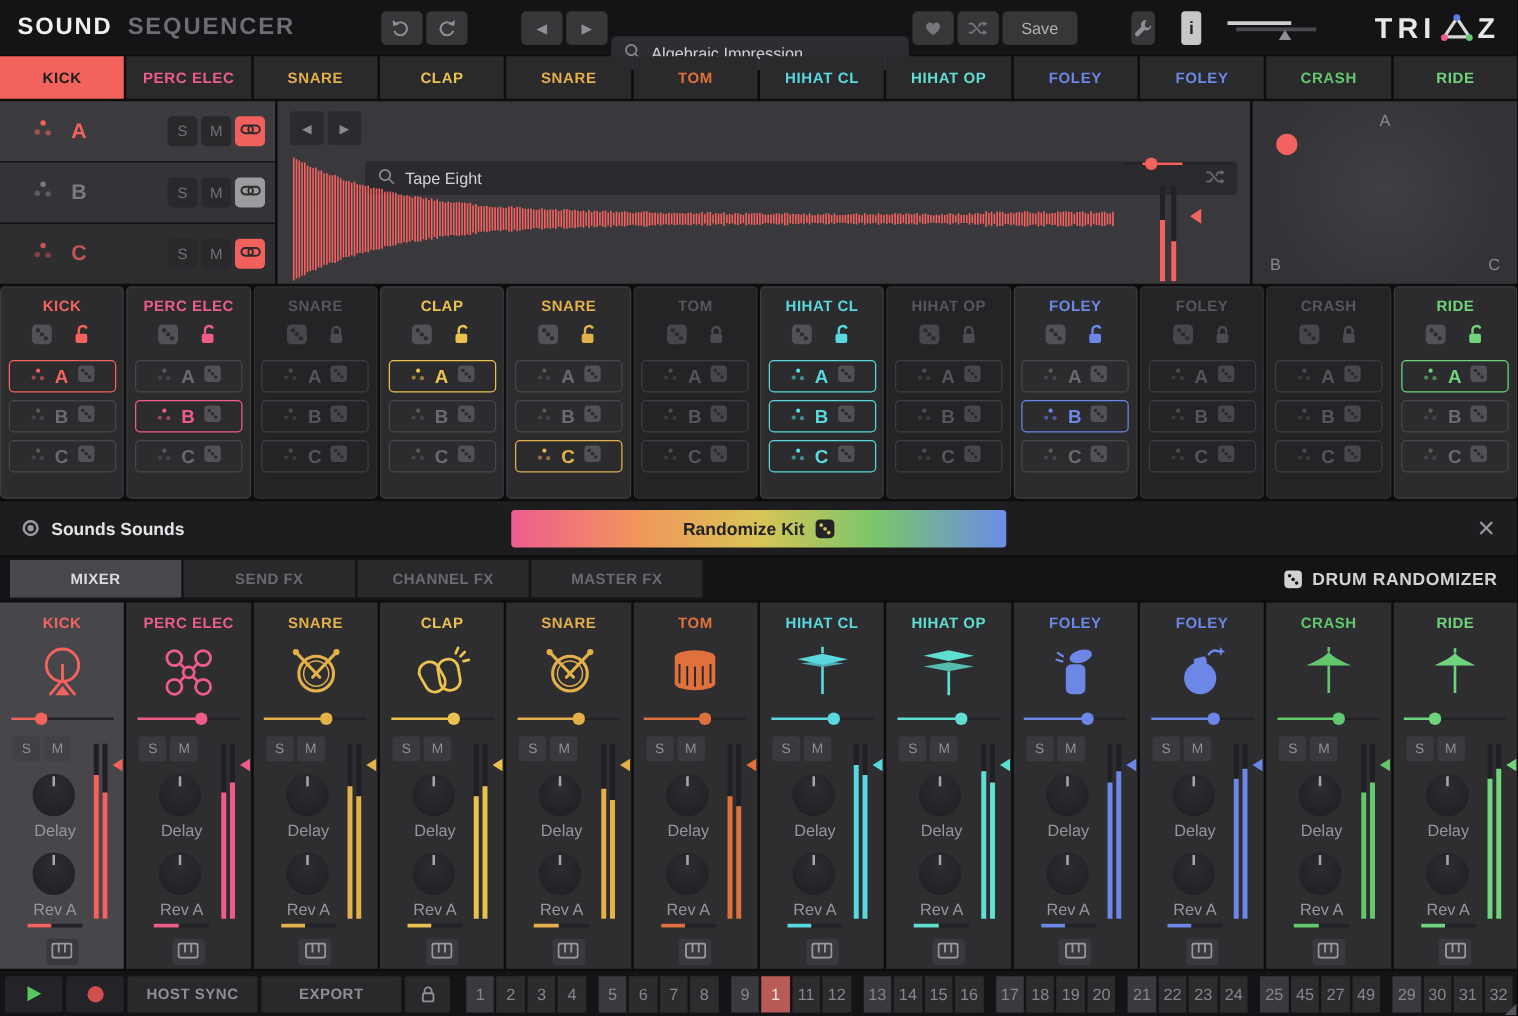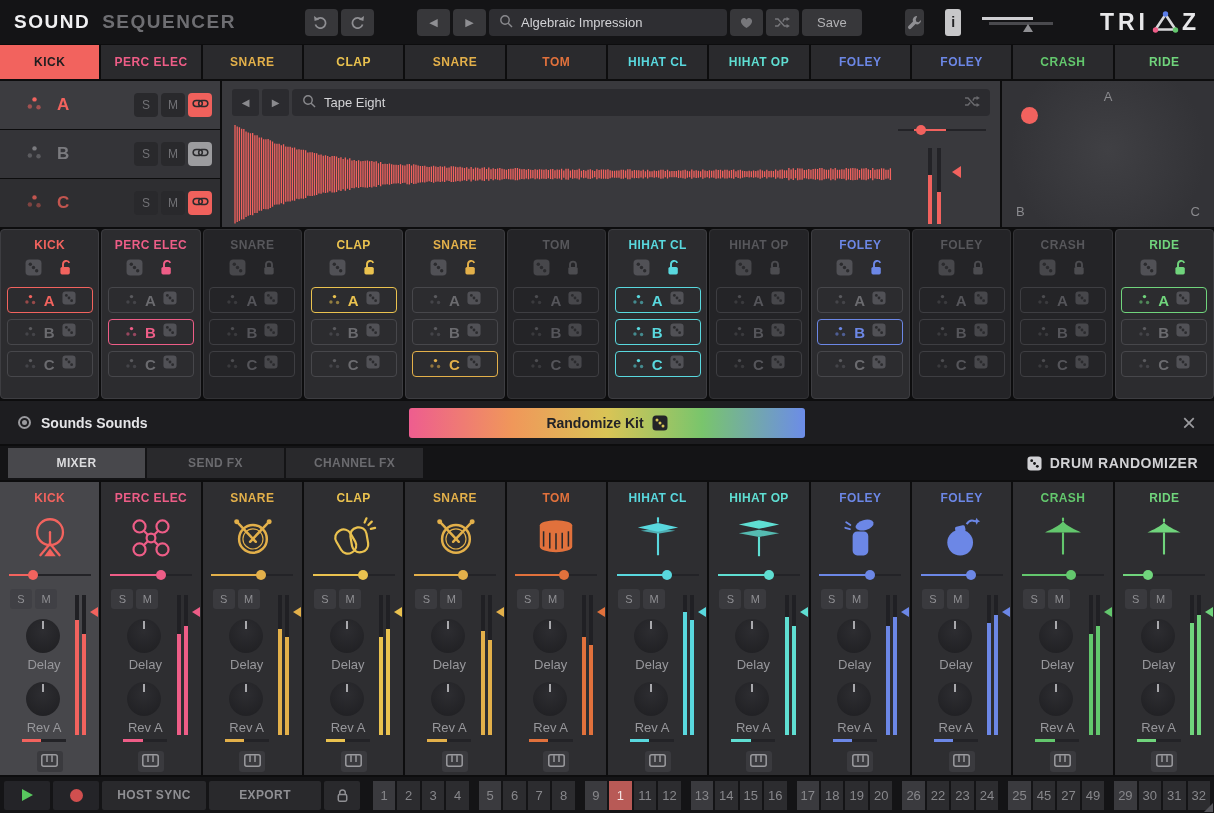--- a/index.html
+++ b/index.html
@@ -8,21 +8,21 @@
   .app { width:1214px; height:813px; background:#0d0d0e; display:flex; flex-direction:column; overflow:hidden; position:relative; }
 
   
   .topbar { height:44px; display:flex; align-items:center; padding:0 14px; gap:21px; background:#141416; }
   .brand { display:flex; gap:12px; align-items:center; margin-right:48px; }
   .b1 { color:#f0f0f2; font-size:19px; font-weight:bold; letter-spacing:1.5px; }
   .b2 { color:#6e6e72; font-size:19px; font-weight:bold; letter-spacing:1.5px; }
   .tbg { display:flex; gap:3px; margin-right:22px; align-items:center; }
   .tbtn { width:33px; height:27px; background:#37373a; border:none; border-radius:4px; color:#8f8f93; display:flex; align-items:center; justify-content:center; font-size:11px; cursor:pointer; }
   .tbtn.save { width:auto; padding:0 15px; font-size:13px; color:#b2b2b5; }
-  .searchbox { height:27px; background:#2e2e32; border-radius:4px; display:flex; align-items:center; gap:8px; padding:0 10px; color:#d3d3d6; font-size:13px; }
+  .searchbox { height:27px; background:#2e2e32; border-radius:4px; display:flex; align-items:center; gap:8px; padding:0 10px; color:#d3d3d6; font-size:13px;margin-top:40px; }
   .searchbox.presets { width:238px; }
   .infob { width:26px; height:27px; background:#c7c7c9; border:none; border-radius:3px; color:#202022; font-weight:bold; font-size:14px; cursor:pointer; }
   .mslider { position:relative; width:118px; height:18px; margin-left:auto; margin-right:26px; }
   .mslider .l1 { position:absolute; left:0; top:4px; width:72%; height:3px; background:#cfcfd2; }
   .mslider .l2 { position:absolute; left:10%; top:9px; width:90%; height:3px; background:#4a4a4e; }
   .mslider .tri { position:absolute; left:58%; top:11px; width:0; height:0; border-left:5px solid transparent; border-right:5px solid transparent; border-bottom:8px solid #8f8f93; }
   .logo { display:flex; align-items:center; gap:3px; color:#e8e8ea; font-size:23px; font-weight:bold; letter-spacing:4px; }
 
   
   .tracktabs { height:34px; display:flex; gap:2px; margin-top:1px; }
@@ -1012,20 +1012,21 @@
           <circle cx="11" cy="11" r="1.5" fill="#d9c456"></circle>
         </svg>
     </button>
     <button class="closex">×</button>
   </div>
 
   <div class="fxtabs">
     <button class="fxtab sel">MIXER</button>
     <button class="fxtab">SEND FX</button>
     <button class="fxtab">CHANNEL FX</button>
+    <button class="fxtab">MASTER FX</button>
     <div class="drand">
       <svg width="15" height="15" viewBox="0 0 16 16">
           <rect x="0.5" y="0.5" width="15" height="15" rx="3.5" fill="#d2d2d5"></rect>
           <circle cx="5" cy="5" r="1.5" fill="#141416"></circle>
           <circle cx="8" cy="8" r="1.5" fill="#141416"></circle>
           <circle cx="11" cy="11" r="1.5" fill="#141416"></circle>
         </svg>
       <span>DRUM RANDOMIZER</span>
     </div>
   </div>
@@ -1607,21 +1608,21 @@
         <div class="step">11</div>
         <div class="step">12</div>
         <div class="step gstart gap">13</div>
         <div class="step">14</div>
         <div class="step">15</div>
         <div class="step">16</div>
         <div class="step gstart gap">17</div>
         <div class="step">18</div>
         <div class="step">19</div>
         <div class="step">20</div>
-        <div class="step gstart gap">26</div>
+        <div class="step gstart gap">21</div>
         <div class="step">22</div>
         <div class="step">23</div>
         <div class="step">24</div>
         <div class="step gstart gap">25</div>
         <div class="step">45</div>
         <div class="step">27</div>
         <div class="step">49</div>
         <div class="step gstart gap">29</div>
         <div class="step">30</div>
         <div class="step">31</div>

